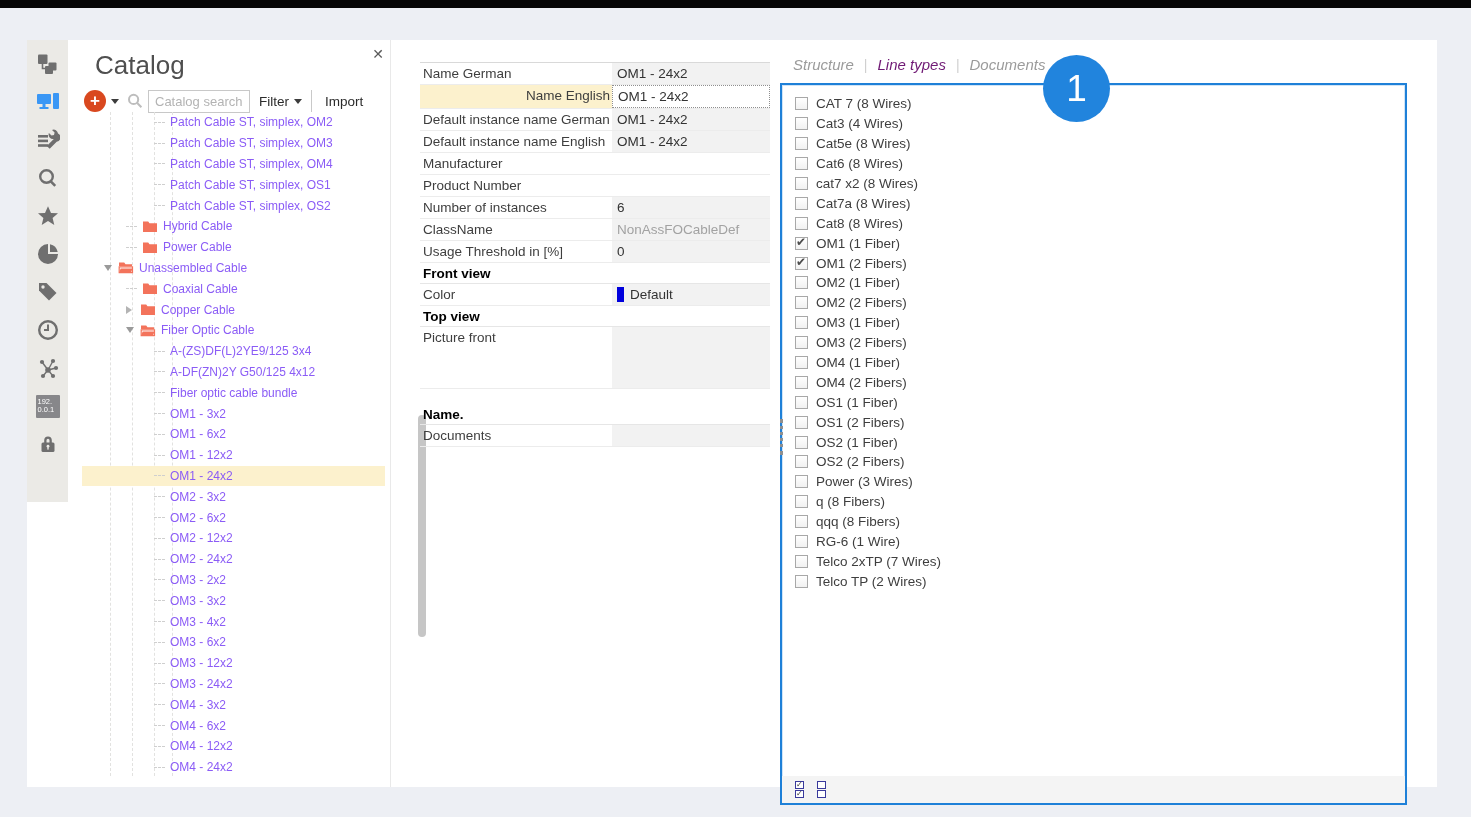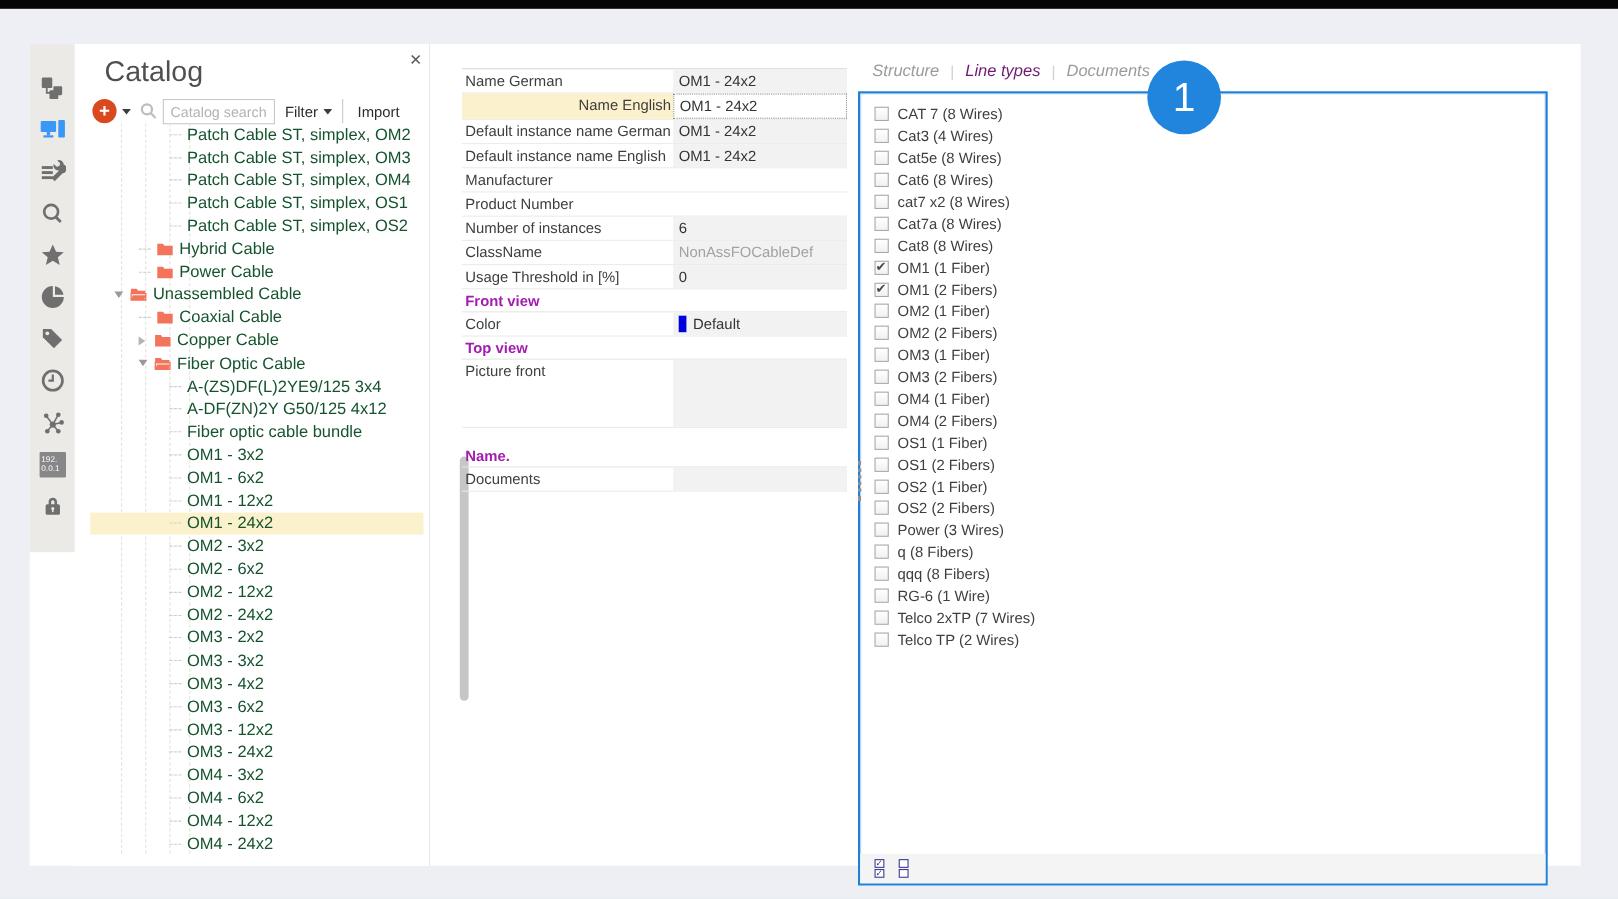--- a/index.html
+++ b/index.html
@@ -2,21 +2,21 @@
 <html><head>
 <meta charset="utf-8">
 <style>
   html,body{margin:0;padding:0;background:#e4e6ec;}
   *{box-sizing:border-box;}
   .stage{position:relative;width:1471px;height:817px;background:#edeff4;font-family:"Liberation Sans",sans-serif;overflow:hidden;}
   .topbar{position:absolute;left:0;top:0;width:1471px;height:8px;background:#060606;}
   .window{position:absolute;left:27px;top:40px;width:1410px;height:747px;background:#ffffff;}
 
   
-  .iconbar{position:absolute;left:0;top:0;width:41px;height:462px;background:#ebeae6;display:flex;flex-direction:column;align-items:center;padding-top:28px;gap:14px;}
+  .iconbar{position:absolute;left:0;top:0;width:41px;height:462px;background:#ebeae6;display:flex;flex-direction:column;align-items:center;padding-top:12px;gap:14px;}
   .sicon{width:24px;height:24px;display:flex;align-items:center;justify-content:center;cursor:pointer;}
   .sicon svg{width:24px;height:24px;fill:#6f6f6f;}
   .sicon.active svg{fill:#3a97f5;}
   .ipbadge{background:#87878a;color:#fff;font-size:7.5px;line-height:8.5px;padding:3px 2px;border-radius:1px;white-space:pre-line;text-align:left;width:26px;}
 
   
   .catalog{position:absolute;left:41px;top:0;width:323px;height:747px;background:#fff;border-right:1px solid #e9e9e9;}
   .cat-title{position:absolute;left:27px;top:10px;font-size:26px;color:#4f4f4f;font-weight:400;}
   .cat-close{position:absolute;left:302px;top:6px;font-size:14px;color:#5a5a5a;cursor:pointer;width:16px;height:16px;text-align:center;line-height:16px;}
   .cat-toolbar{position:absolute;left:16px;top:48px;height:26px;display:flex;align-items:center;gap:5px;}
@@ -35,37 +35,37 @@
   .guide{position:absolute;top:0;bottom:6px;border-left:1px dashed #e2e2e0;width:0;}
   .trow{height:20.8px;display:flex;align-items:center;margin:0 6px 0 14px;cursor:pointer;position:relative;}
   .trow.selected{background:#fcf1cd;}
   .tpad{flex:0 0 auto;}
   .dash{flex:0 0 auto;width:11px;border-top:1px dashed #cfcfcf;margin-right:5px;}
   .arrow{flex:0 0 14px;display:flex;align-items:center;}
   .arr-down{width:0;height:0;border-left:4.5px solid transparent;border-right:4.5px solid transparent;border-top:6px solid #9a9a9a;}
   .arr-right{width:0;height:0;border-top:4.5px solid transparent;border-bottom:4.5px solid transparent;border-left:6px solid #b4b4b4;}
   .ficon{flex:0 0 17px;height:14px;margin-right:4px;display:flex;align-items:center;}
   .ficon svg{width:16px;height:13px;}
-  .tlabel{font-size:15px;color:#14532d;white-space:nowrap;}
+  .tlabel{font-size:12px;color:#8b5cf6;white-space:nowrap;}
   .vscroll{position:absolute;left:350px;top:375px;width:8px;height:222px;background:#c6c6c6;border-radius:4px;cursor:grab;}
 
   
   .props{position:absolute;left:393px;top:22px;width:350px;border-top:1px solid #d9d9d9;}
   .prow{display:flex;border-bottom:1px solid #ececec;min-height:21.5px;align-items:stretch;}
   .plabel{flex:0 0 192px;font-size:13.5px;color:#3e3e3e;padding:2px 2px 2px 3px;line-height:17px;}
   .plabel.hl{background:#fcf1cd;text-align:right;}
   .pvalue{flex:1;font-size:13.5px;color:#333;padding:2px 2px 2px 5px;line-height:17px;}
   .pvalue.bg{background:#f2f2f2;}
   .pvalue.muted{color:#a2a2a2;}
   .pvalue.focus{border:1px dotted #8f8f8f;background:#fff;}
   .prow.t-md{min-height:37px;}
   .prow.t-lg{min-height:62px;}
   .prow.spacer{border-bottom:none;min-height:15px;}
   .prow.section{border-bottom:1px solid #e6e6e6;min-height:21px;}
-  .sec{font-size:13.5px;font-weight:bold;color:#a21caf;padding:3px 0 1px 3px;}
+  .sec{font-size:13.5px;font-weight:bold;color:#000000;padding:3px 0 1px 3px;}
   .swatch{display:inline-block;width:7px;height:15px;background:#0000dd;vertical-align:-3px;margin-right:6px;}
 
   
   .tabs{position:absolute;left:766px;top:16px;display:flex;align-items:center;gap:10px;font-size:15px;}
   .tab{color:#9b9b9b;cursor:pointer;font-style:italic;}
   .tab.active{color:#701a75;}
   .tabsep{color:#d0d0d0;font-size:14px;}
   .ltbox{position:absolute;left:753px;top:43px;width:627px;height:722px;border:2px solid #1e80d8;background:#fff;box-shadow:inset 0 0 0 1px #cfe4f7;}
   .grip{position:absolute;left:-2px;top:334px;width:4px;height:36px;border-left:3px dotted #8f8f8f;background:transparent;cursor:col-resize;}
   .ltlist{position:absolute;left:0;top:0;right:0;padding:9px 0 0 13px;}

